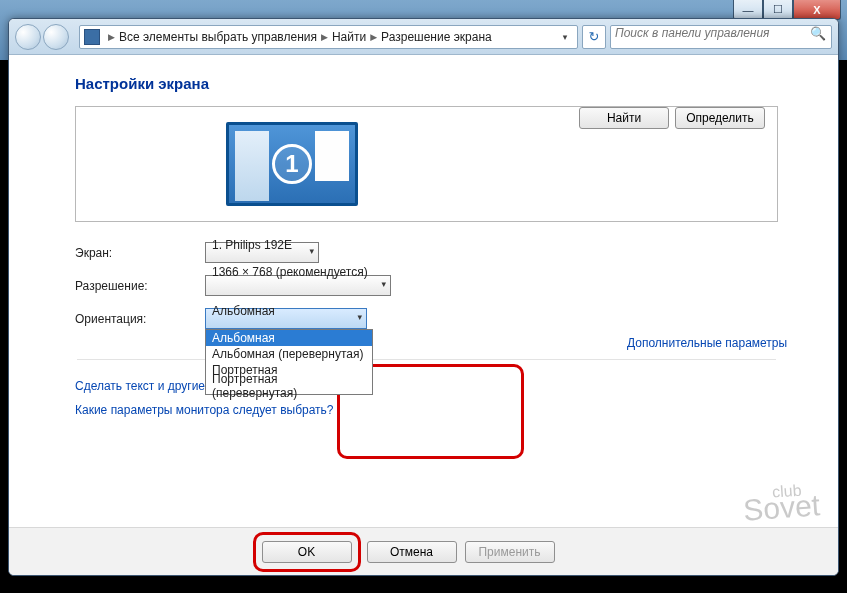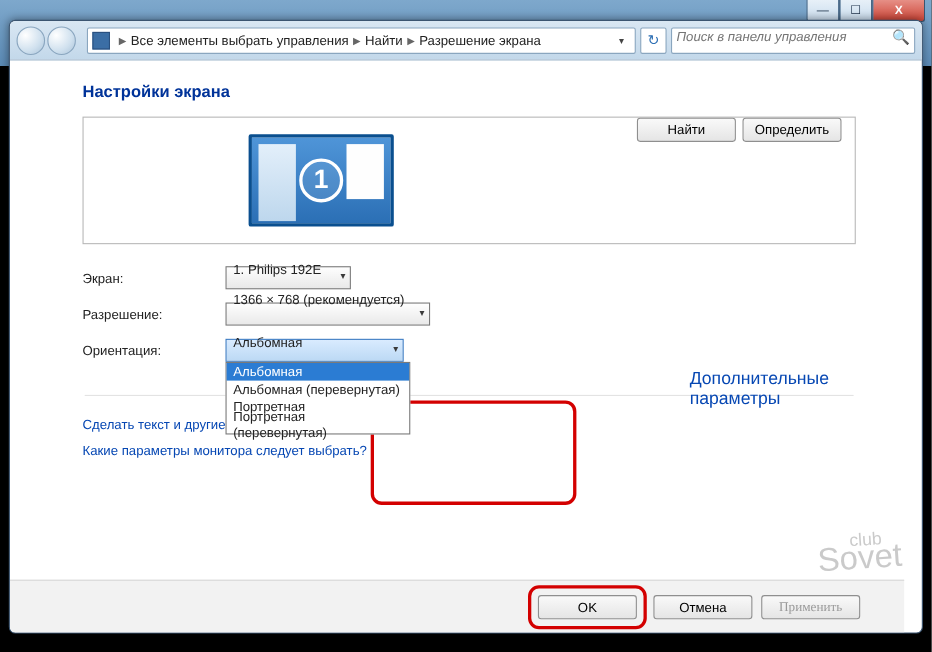--- a/index.html
+++ b/index.html
@@ -31,45 +31,45 @@
 
 .content { padding: 20px 60px 0 66px; font-size: 12px; color: #222; }
 .heading { color: #003399; font-size: 15px; font-weight: bold; margin-bottom: 14px; }
 .monitor-preview { border: 1px solid #b8b8b8; height: 116px; margin-bottom: 20px; display: flex; align-items: center; padding: 0 12px 0 150px; gap: 10px; }
 .monitor-box { width: 132px; height: 84px; background: linear-gradient(to bottom, #4f95d8, #2b6fb5); border: 3px solid #0a4f8f; border-radius: 2px; display: flex; align-items: center; justify-content: center; position: relative; }
 .monitor-box::before { content: ""; position: absolute; left: 6px; top: 6px; width: 34px; height: 70px; background: linear-gradient(to bottom, #e3effa, #bdd7ed); }
 .monitor-box::after { content: ""; position: absolute; right: 6px; top: 6px; width: 34px; height: 50px; background: #fefefe; }
 .monitor-num { width: 40px; height: 40px; border-radius: 50%; border: 3px solid #fff; color: #fff; font-size: 24px; font-weight: bold; display: flex; align-items: center; justify-content: center; background: rgba(255,255,255,.1); z-index: 2; }
 .side-btns { margin-left: auto; display: flex; flex-direction: row; gap: 6px; align-self: flex-start; }
 .w7btn { min-width: 90px; height: 22px; padding: 0 10px; font-size: 12px; background: linear-gradient(to bottom, #f9f9f9, #e5e5e5); border: 1px solid #8f8f8f; border-radius: 3px; cursor: pointer; }
-.w7btn:disabled { color: #9a9a9a; font-family: Liberation Serif, serif; }
+.w7btn:disabled { color: #9a9a9a; }
 
 .row { display: flex; align-items: center; margin-bottom: 12px; gap: 20px; }
 .row label { width: 110px; }
 .dd { height: 21px; border: 1px solid #7b7b7b; background: linear-gradient(to bottom, #fefefe, #e9e9e9); font-size: 12px; padding: 0 18px 16px 6px; display: flex; align-items: center; position: relative; cursor: pointer; }
 .dd::after { content: "▾"; position: absolute; right: 4px; top: 3px; font-size: 9px; color: #3a3a3a; }
 .dd-display { width: 114px; }
 .dd-res { width: 186px; align-items: flex-end; }
 .dd-orient { width: 162px; background: linear-gradient(to bottom, #d9ebff, #bcd9f4); border: 1px solid #3a7ac2; }
 
 .dd-list { position: absolute; left: -1px; top: 20px; width: 168px; border: 1px solid #7a7a7a; background: #fff; z-index: 10; }
 .dd-item { height: 16px; padding: 1px 6px; font-size: 12px; display: flex; align-items: center; cursor: pointer; }
 .dd-item.sel { background: #2b7cd3; color: #fff; }
 
 .highlight-orient { position: absolute; border: 3px solid #d30000; border-radius: 10px; left: 328px; top: 345px; width: 187px; height: 95px; pointer-events: none; }
 
 .link { color: #0647b3; cursor: pointer; }
 .link-row { margin-top: 50px; }
 .link-row2 { margin-top: 10px; }
 .adv-link { color: #0647b3; cursor: pointer; }
-.adv-pos { position: absolute; left: 618px; top: 317px; font-size: 16px; }
+.adv-pos { position: absolute; left: 618px; top: 317px; font-size: 12px; }
 
 .divider { position: absolute; left: 68px; right: 62px; top: 340px; border-top: 1px solid #e3e3e3; }
 
-.bottom-bar { position: absolute; left: 0; right: 16px; bottom: 0; height: 48px; border-top: 1px solid #d8d8d8; background: #f2f2f2; display: flex; align-items: center; justify-content: flex-end; padding-right: 40px; gap: 8px; }
+.bottom-bar { position: absolute; left: 0; right: 0; bottom: 0; height: 48px; border-top: 1px solid #d8d8d8; background: #f2f2f2; display: flex; align-items: center; justify-content: center; padding-right: 40px; gap: 8px; }
 .highlight-ok { border: 3px solid #d30000; border-radius: 10px; padding: 6px; margin-right: -2px; }
 
 .watermark { position: absolute; right: 18px; bottom: 50px; font-family: cursive; font-size: 30px; color: rgba(180,180,180,.7); transform: rotate(-4deg); pointer-events: none; }
 </style>
 </head>
 <body>
 
 <div class="chrome-bg"></div>
 <div class="bg-wincontrols">
   <div class="bg-btn">—</div>

